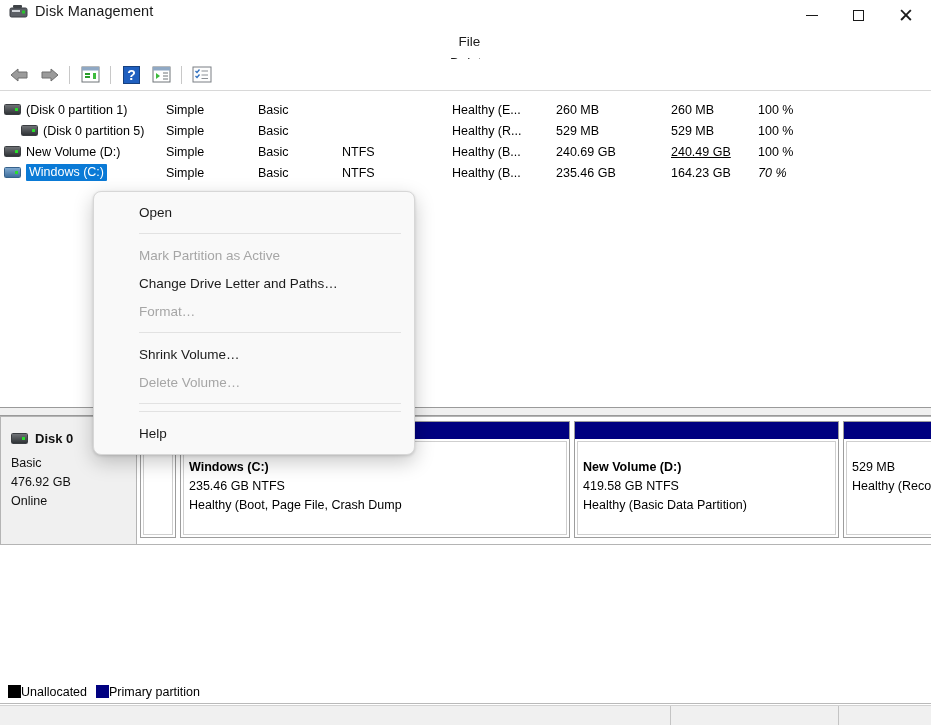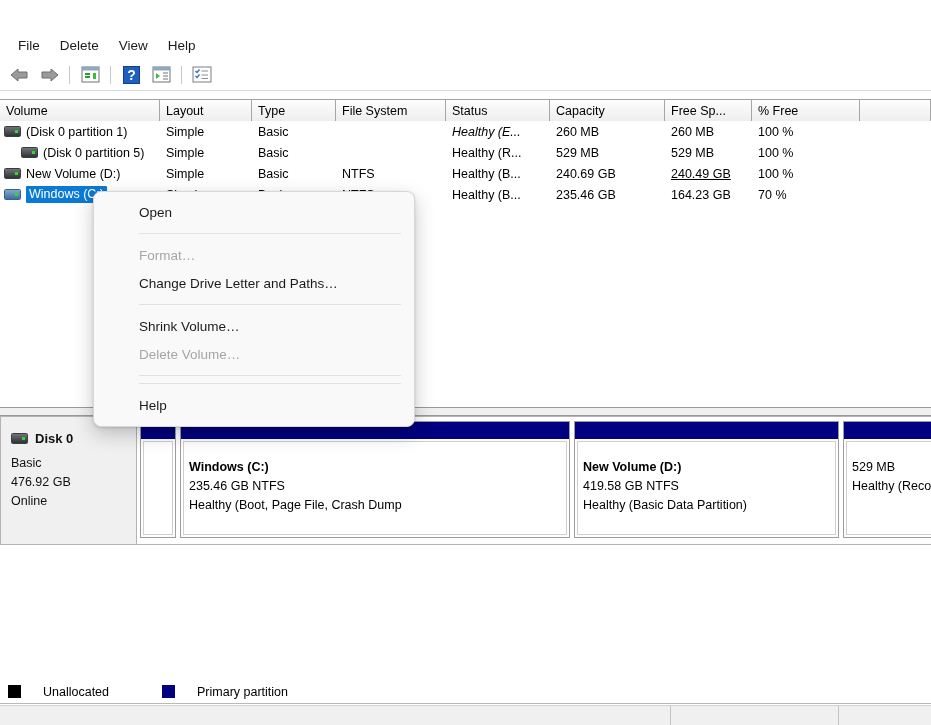--- a/index.html
+++ b/index.html
@@ -51,20 +51,21 @@
   .dash { width: 12px; height: 1.3px; background: #1a1a1a; display:block; }
   .xglyph { font-size: 19px; line-height: 19px; font-weight: 300; }
 
   
   .menubar {
     position: absolute; left: 0; top: 31px;
     width: 931px; height: 28px;
     background: #ffffff;
     display: flex; align-items: center;
     padding-left: 8px;
+    flex-direction: column;
   }
   .menu-item {
     padding: 3px 10px;
     font-size: 13.5px; color: #1a1a1a;
     cursor: default;
   }
 
   
   .toolbar {
     position: absolute; left: 0; top: 59px;
@@ -194,21 +195,21 @@
     overflow: hidden; white-space: nowrap;
   }
   .part-title { font-weight: bold; }
 
   
   .legend {
     position: absolute; left: 0; top: 680px;
     width: 931px; height: 24px;
     background: #ffffff;
     display: flex; align-items: center;
-    padding-left: 8px; gap: 22px;
+    padding-left: 8px; gap: 0;
     font-size: 12.5px;
     border-bottom: 1px solid #b9b9b9;
   }
   .sw { width: 13px; height: 13px; display: inline-block; }
   .sw.unalloc { background: #000000; }
   .sw.primary { background: #000080; }
   .legend-gap { width: 9px; }
 
   
   .statusbar {
@@ -241,20 +242,40 @@
   .ctx-sep {
     height: 1px; background: #e2e2e2;
     margin: 7px 13px 7px 45px;
   }
 </style>
 </head>
 <body>
 
 <div id="app">
 
+  <div class="titlebar">
+    <svg class="title-icon" viewBox="0 0 20 18">
+      <rect x="1" y="4" width="17" height="9" rx="1.5" fill="#5c6066" stroke="#3b3f44" stroke-width="1"></rect>
+      <rect x="3" y="6" width="8" height="2" fill="#cfd3d8"></rect>
+      <rect x="13" y="6.5" width="3" height="3" fill="#27c52b"></rect>
+      <rect x="4" y="1" width="9" height="3" rx="1" fill="#3f4347"></rect>
+    </svg>
+    <div class="title-text">Disk Management</div>
+    <div class="win-btns">
+      <div class="win-btn min">
+          <span class="dash"></span>
+        </div>
+      <div class="win-btn max">
+          <span class="sq"></span>
+        </div>
+      <div class="win-btn close">
+          <span class="xglyph">✕</span>
+        </div>
+    </div>
+  </div>
 
   <div class="menubar">
     <div class="menu-item">File</div>
     <div class="menu-item">Delete</div>
     <div class="menu-item">View</div>
     <div class="menu-item">Help</div>
   </div>
 
   <div class="toolbar">
     <div class="tb-btn">
@@ -296,41 +317,30 @@
       <svg width="20" height="17" viewBox="0 0 20 17">
         <rect x="1" y="1" width="18" height="15" fill="#fdfdfd" stroke="#7a7f84"></rect>
         <path d="M3.5 5 L5 6.5 L7.5 3.5" stroke="#2f6fbf" stroke-width="1.3" fill="none"></path>
         <path d="M3.5 10 L5 11.5 L7.5 8.5" stroke="#2f6fbf" stroke-width="1.3" fill="none"></path>
         <path d="M9.5 5 L16 5 M9.5 9 L16 9 M9.5 12.5 L16 12.5" stroke="#8b9096" stroke-width="1"></path>
       </svg>
     </div>
   </div>
 
   <div class="listpane">
-    <div class="lv-header" id="lvHeader">
-        <div class="lv-th" style="width: 160px; flex: 0 0 160px;">Volume</div>
-        <div class="lv-th" style="width: 92px; flex: 0 0 92px;">Layout</div>
-        <div class="lv-th" style="width: 84px; flex: 0 0 84px;">Type</div>
-        <div class="lv-th" style="width: 110px; flex: 0 0 110px;">File System</div>
-        <div class="lv-th" style="width: 104px; flex: 0 0 104px;">Status</div>
-        <div class="lv-th" style="width: 115px; flex: 0 0 115px;">Capacity</div>
-        <div class="lv-th" style="width: 87px; flex: 0 0 87px;">Free Sp...</div>
-        <div class="lv-th" style="width: 108px; flex: 0 0 108px;">% Free</div>
-        <div class="lv-th" style="width: 71px; flex: 0 0 71px;"></div>
-      </div>
     <div class="lv-body" id="lvBody">
         <div class="lv-row">
           <div class="lv-td vol-cell" style="width: 160px; flex: 0 0 160px;">
             <span class="drive-ico"></span>
             <span class="vol-label">(Disk 0 partition 1)</span>
           </div>
           <div class="lv-td" style="width: 92px; flex: 0 0 92px;">Simple</div>
           <div class="lv-td" style="width: 84px; flex: 0 0 84px;">Basic</div>
           <div class="lv-td" style="width: 110px; flex: 0 0 110px;"></div>
-          <div class="lv-td" style="width: 104px; flex: 0 0 104px; font-style: italic;">Healthy (E...</div>
+          <div class="lv-td" style="width: 104px; flex: 0 0 104px;">Healthy (E...</div>
           <div class="lv-td" style="width: 115px; flex: 0 0 115px;">260 MB</div>
           <div class="lv-td" style="width: 87px; flex: 0 0 87px;">260 MB</div>
           <div class="lv-td" style="width: 108px; flex: 0 0 108px;">100 %</div>
           <div class="lv-td" style="width: 71px; flex: 0 0 71px;"></div>
         </div>
         <div class="lv-row">
           <div class="lv-td vol-cell" style="width: 160px; flex: 0 0 160px; padding-left: 21px;">
             <span class="drive-ico"></span>
             <span class="vol-label">(Disk 0 partition 5)</span>
           </div>
@@ -361,21 +371,21 @@
           <div class="lv-td vol-cell" style="width: 160px; flex: 0 0 160px;">
             <span class="drive-ico sel"></span>
             <span class="vol-label">Windows (C:)</span>
           </div>
           <div class="lv-td" style="width: 92px; flex: 0 0 92px;">Simple</div>
           <div class="lv-td" style="width: 84px; flex: 0 0 84px;">Basic</div>
           <div class="lv-td" style="width: 110px; flex: 0 0 110px;">NTFS</div>
           <div class="lv-td" style="width: 104px; flex: 0 0 104px;">Healthy (B...</div>
           <div class="lv-td" style="width: 115px; flex: 0 0 115px;">235.46 GB</div>
           <div class="lv-td" style="width: 87px; flex: 0 0 87px;">164.23 GB</div>
-          <div class="lv-td" style="width: 108px; flex: 0 0 108px;">70 %</div>
+          <div class="lv-td" style="width: 108px; flex: 0 0 108px; font-style: italic;">70 %</div>
           <div class="lv-td" style="width: 71px; flex: 0 0 71px;"></div>
         </div>
       </div>
   </div>
 
   <div class="splitter"></div>
 
   <div class="diskpane">
     <div class="disk-row">
       <div class="disk-info">
@@ -430,22 +440,23 @@
 
   <div class="statusbar">
     <div class="sb-cell" style="width:671px"></div>
     <div class="sb-cell" style="width:168px"></div>
     <div class="sb-cell" style="width:92px;border-right:none"></div>
   </div>
 
   <div class="ctxmenu" id="ctxMenu">
       <div class="ctx-item">Open</div>
       <div class="ctx-sep"></div>
+      <div class="ctx-item disabled">Mark Partition as Active</div>
+      <div class="ctx-item">Change Drive Letter and Paths…</div>
       <div class="ctx-item disabled">Format…</div>
-      <div class="ctx-item">Change Drive Letter and Paths…</div>
       <div class="ctx-sep"></div>
       <div class="ctx-item">Shrink Volume…</div>
       <div class="ctx-item disabled">Delete Volume…</div>
       <div class="ctx-sep"></div>
       <div class="ctx-sep"></div>
       <div class="ctx-item">Help</div>
     </div>
 
 </div>
 

